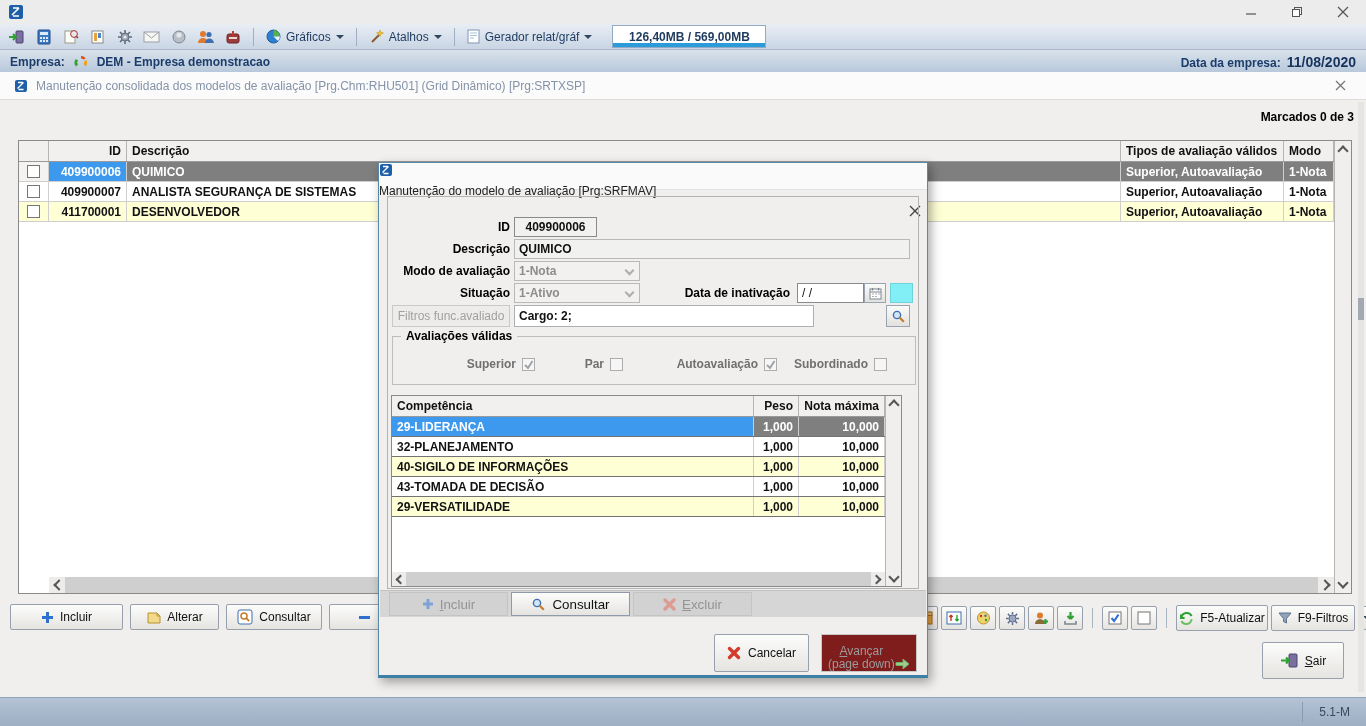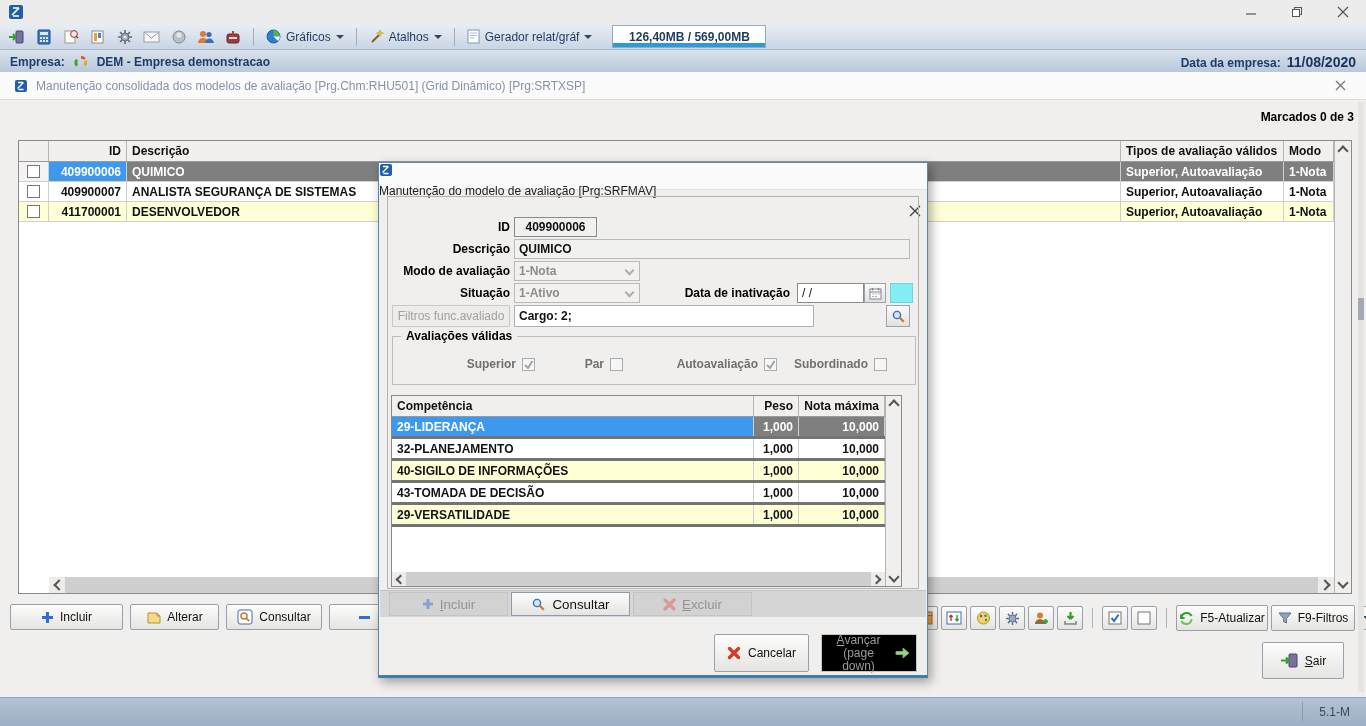--- a/index.html
+++ b/index.html
@@ -122,39 +122,39 @@
                 border:1px solid #BDBDBD;box-sizing:border-box;}
   fieldset.aval legend{font-weight:bold;color:#000;margin-left:8px;padding:0 5px;}
   .avitem{position:absolute;top:14px;display:flex;align-items:center;gap:6px;font-weight:bold;color:#707070;}
 
   
   .dtable{position:absolute;left:3px;top:198px;width:511px;height:192px;background:#FFF;
           border:1px solid #8A8A8A;box-sizing:border-box;display:flex;}
   .dthead,.dtrow{display:grid;grid-template-columns:362px 45px 86px;}
   .dthead{height:20px;background:#F1F0EE;border-bottom:1px solid #9A9A9A;font-weight:bold;}
   .dthead .c{border-right:1px solid #B5B5B5;display:flex;align-items:center;padding:0 5px;box-sizing:border-box;}
-  .dtrow{height:19px;border-bottom:3px solid #737373;font-weight:bold;}
+  .dtrow{height:19px;border-bottom:1px solid #737373;font-weight:bold;}
   .dtrow .c{border-right:1px solid #CFCFCF;display:flex;align-items:center;padding:0 5px;box-sizing:border-box;
             white-space:nowrap;overflow:hidden;}
   .dtrow.sel .c{background:#3D99EE;color:#FFF;}
   .dtrow.sel .c.num{background:#7F7F7F;}
   .dtrow.yellow .c{background:#FFFFD6;}
   .dthsb{height:14px;display:flex;align-items:stretch;background:#FFF;}
   .dtvsb{width:16px;background:#F0EFED;border-left:1px solid #B5B5B5;display:flex;flex-direction:column;
          justify-content:space-between;align-items:center;padding:2px 0;box-sizing:border-box;}
 
   .dlg-strip{position:absolute;left:1px;right:1px;top:427px;height:27px;background:#D6D6D6;
              border-top:1px solid #C2C2C2;display:flex;align-items:center;padding-left:9px;gap:3px;box-sizing:border-box;}
   .dbtn{width:119px;height:24px;display:flex;align-items:center;justify-content:center;gap:6px;box-sizing:border-box;}
   .dbtn.off{background:#D2D2D2;border:1px solid #C4C4C4;color:#949494;}
   .dbtn.raised{background:linear-gradient(#FCFCFB,#E5E4E1);border:1px solid #8E9BAA;color:#111;}
   .cancelbtn{position:absolute;left:335px;top:471px;width:95px;height:38px;gap:7px;}
   .avancarbtn{position:absolute;left:442px;top:471px;width:96px;height:38px;box-sizing:border-box;
-              background:#000000;border:1px solid #C6C6C6;color:#9B9B9B;display:flex;align-items:center;
-              padding:0 6px;gap:6px;font-size:12px;}
+              background:#7f1d1d;border:1px solid #C6C6C6;color:#9B9B9B;display:flex;align-items:flex-end;
+              padding:0 6px;font-size:12px;}
   .avancarbtn .two{display:flex;flex-direction:column;line-height:13px;}
 </style>
 </head>
 <body>
 
 <div class="screen">
 
   <div class="titlebar">
     <span>
       <svg width="16" height="16">

